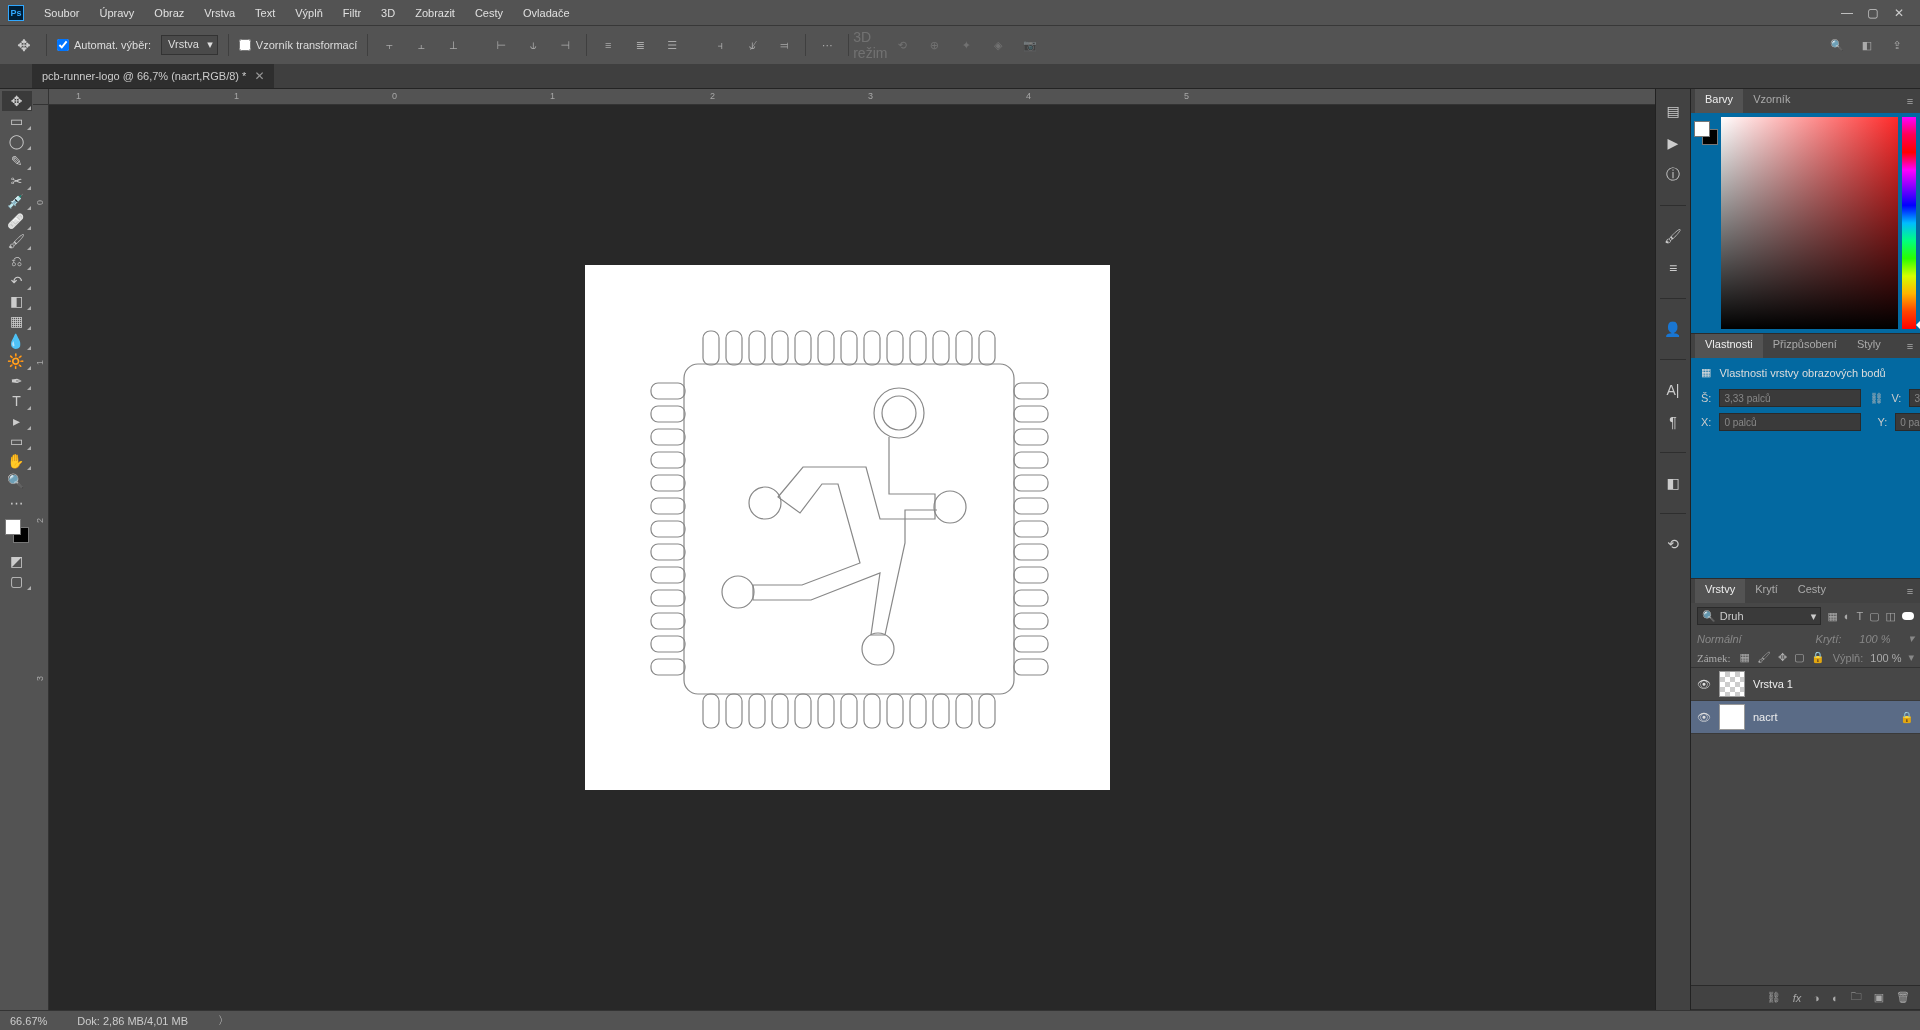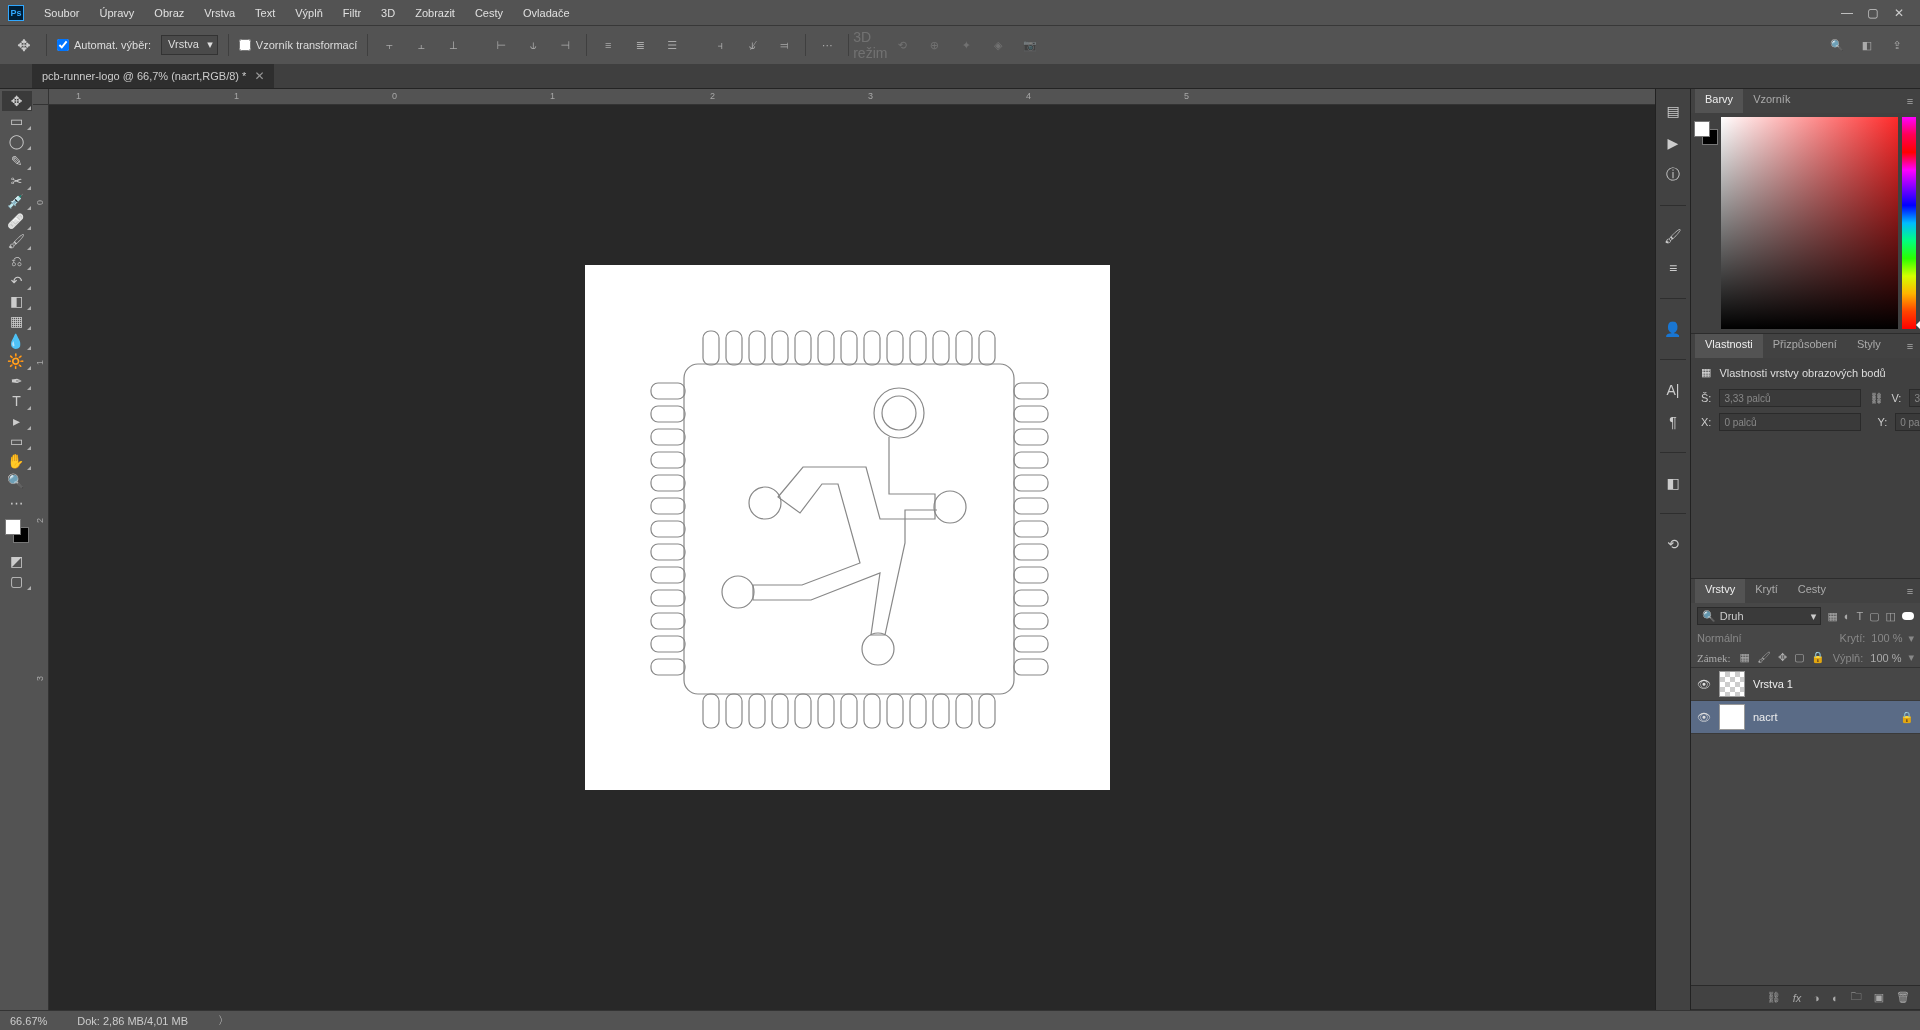--- a/index.html
+++ b/index.html
@@ -48,21 +48,21 @@
 .canvas-inner { position: absolute; top: 16px; left: 16px; right: 0; bottom: 0; display: flex; align-items: center; justify-content: center; }
 .artboard { background: #fff; width: 525px; height: 525px; position: relative; margin-top: -60px; margin-left: -10px; }
 
 
 .right-rail { width: 35px; background: #424242; display: flex; flex-direction: column; align-items: center; padding-top: 6px; gap: 14px; border-left: 1px solid #222; }
 .right-rail .rail-grp { display: flex; flex-direction: column; gap: 12px; padding: 6px 0; }
 .right-rail .rail-icon { width: 20px; height: 20px; display: flex; align-items: center; justify-content: center; color: #ccc; font-size: 14px; }
 .rail-sep { width: 26px; height: 1px; background: #2e2e2e; }
 
 
-.right-panels { width: 230px; background: #404040; display: flex; flex-direction: column; border-left: 1px solid #222; }
+.right-panels { width: 230px; background: #0369a1; display: flex; flex-direction: column; border-left: 1px solid #222; }
 .panel-group { border-bottom: 1px solid #2c2c2c; display: flex; flex-direction: column; }
 .panel-tabs { height: 24px; background: #424242; display: flex; align-items: stretch; padding-left: 4px; }
 .panel-tab { padding: 4px 10px; color: #aaa; font-size: 11px; }
 .panel-tab.active { background: #535353; color: #eee; }
 .panel-menu { margin-left: auto; width: 20px; display: flex; align-items: center; justify-content: center; color: #aaa; }
 
 
 .color-body { display: flex; height: 220px; }
 .color-swatches { width: 30px; display: flex; flex-direction: column; align-items: center; padding-top: 8px; }
 .fg-bg-sm { position: relative; width: 24px; height: 24px; }
@@ -83,21 +83,21 @@
 .prop-input { flex: 1; background: #3a3a3a; border: 1px solid #2a2a2a; color: #888; padding: 2px 4px; font-size: 10px; height: 18px; }
 .link-icon { width: 18px; text-align: center; color: #bbb; }
 
 
 .layers-body { display: flex; flex-direction: column; flex: 1; }
 .layers-toolbar { display: flex; align-items: center; padding: 4px 6px; gap: 6px; background: #474747; }
 .layers-toolbar .filter-sel { flex: 1; background: #3a3a3a; border: 1px solid #2a2a2a; color: #ccc; padding: 2px 4px; height: 18px; display: flex; align-items: center; gap: 4px; }
 .filter-icons { display: flex; gap: 6px; color: #aaa; }
 .filter-icons span { font-size: 11px; }
 .pill-toggle { width: 12px; height: 8px; background: #fff; border-radius: 4px; margin-left: auto; }
-.layers-mode { display: flex; padding: 3px 6px; align-items: flex-start; gap: 6px; color: #888; background: #474747; }
+.layers-mode { display: flex; padding: 3px 6px; align-items: center; gap: 18px; color: #888; background: #474747; font-style: italic; }
 .layers-mode .mode-sel { flex: 1; }
 .lock-row { display: flex; padding: 3px 6px; align-items: center; gap: 7px; color: #aaa; background: #474747; border-bottom: 1px solid #333; }
 .lock-row .lbl { margin-right: 2px; font-family: Liberation Serif, serif; }
 .lock-row .fill-lbl { margin-left: auto; color: #888; }
 .layer-list { flex: 1; background: #474747; }
 .layer-row { display: flex; align-items: center; height: 33px; border-bottom: 1px solid #3a3a3a; padding: 0 6px; gap: 8px; }
 .layer-row.selected { background: #5a6b86; }
 .eye { width: 14px; color: #ddd; }
 .thumb { width: 26px; height: 26px; background: #fff; border: 1px solid #999; display: flex; align-items: center; justify-content: center; font-size: 9px; color:#888; }
 .thumb.checker { background: repeating-conic-gradient(#ccc 0 25%, #fff 0 50%) 0 0/10px 10px; }

